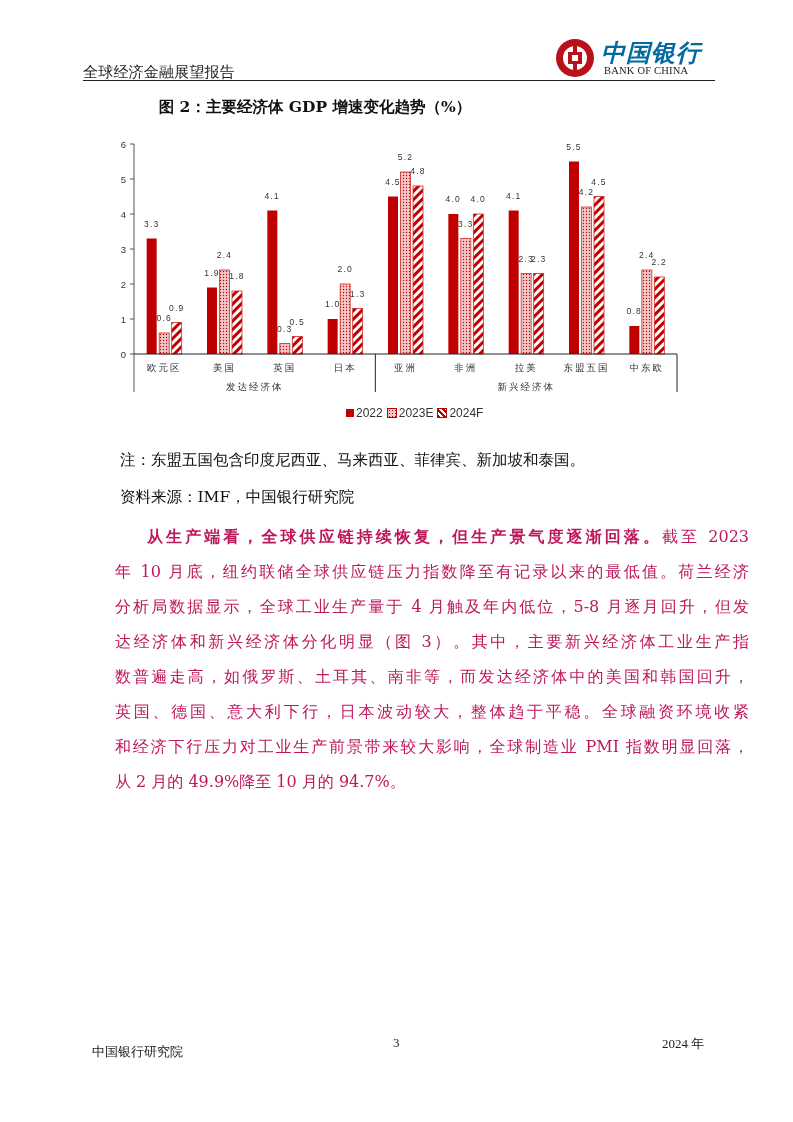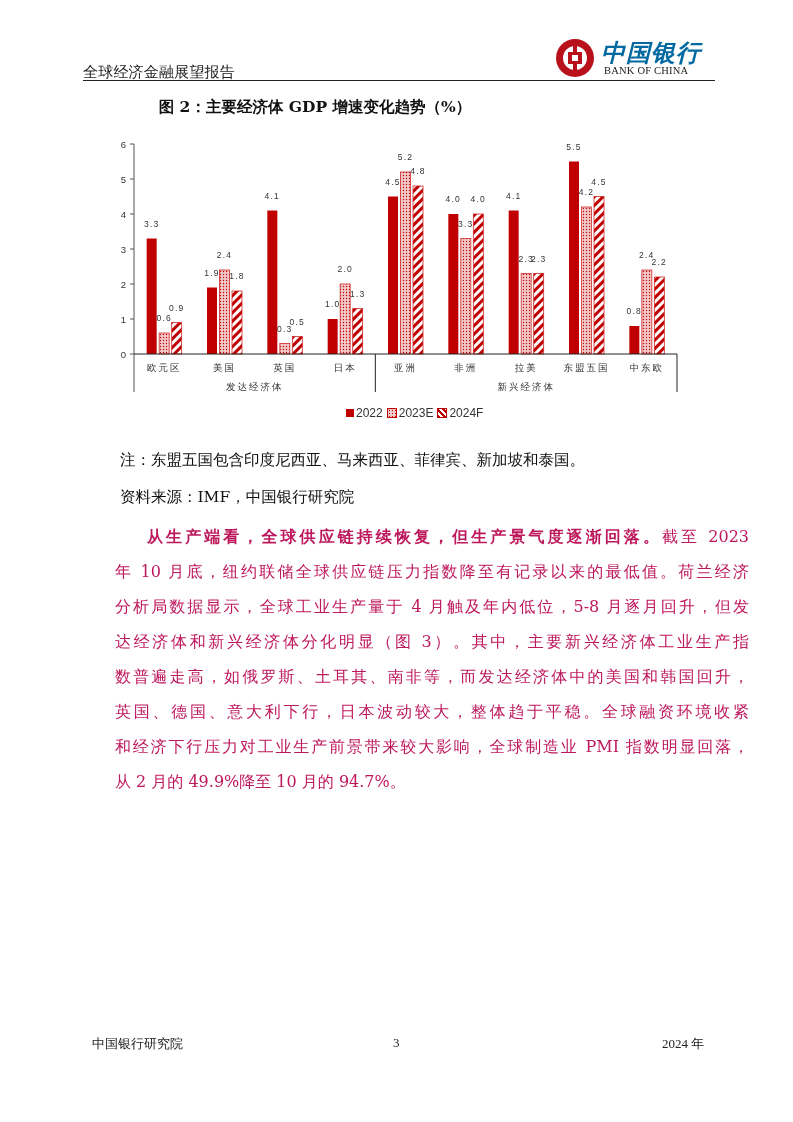--- a/index.html
+++ b/index.html
@@ -181,15 +181,15 @@
   <span class="line" style="padding-left:32px;"><b>从生产端看，全球供应链持续恢复，但生产景气度逐渐回落。</b><span>截至 2023</span></span>
   <span class="line">年 10 月底，纽约联储全球供应链压力指数降至有记录以来的最低值。荷兰经济</span>
   <span class="line">分析局数据显示，全球工业生产量于 4 月触及年内低位，5-8 月逐月回升，但发</span>
   <span class="line">达经济体和新兴经济体分化明显（图 3）。其中，主要新兴经济体工业生产指</span>
   <span class="line">数普遍走高，如俄罗斯、土耳其、南非等，而发达经济体中的美国和韩国回升，</span>
   <span class="line">英国、德国、意大利下行，日本波动较大，整体趋于平稳。全球融资环境收紧</span>
   <span class="line">和经济下行压力对工业生产前景带来较大影响，全球制造业 PMI 指数明显回落，</span>
   <span class="line last">从 2 月的 49.9%降至 10 月的 94.7%。</span>
 </div>
 
-<div class="abs footer" style="left:92px;">中国银行研究院</div>
+<div class="abs footer" style="left:92px;margin-top:8px;">中国银行研究院</div>
 <div class="abs footer" style="left:393px;">3</div>
 <div class="abs footer" style="left:662px;">2024 年</div>
 
 </body></html>

